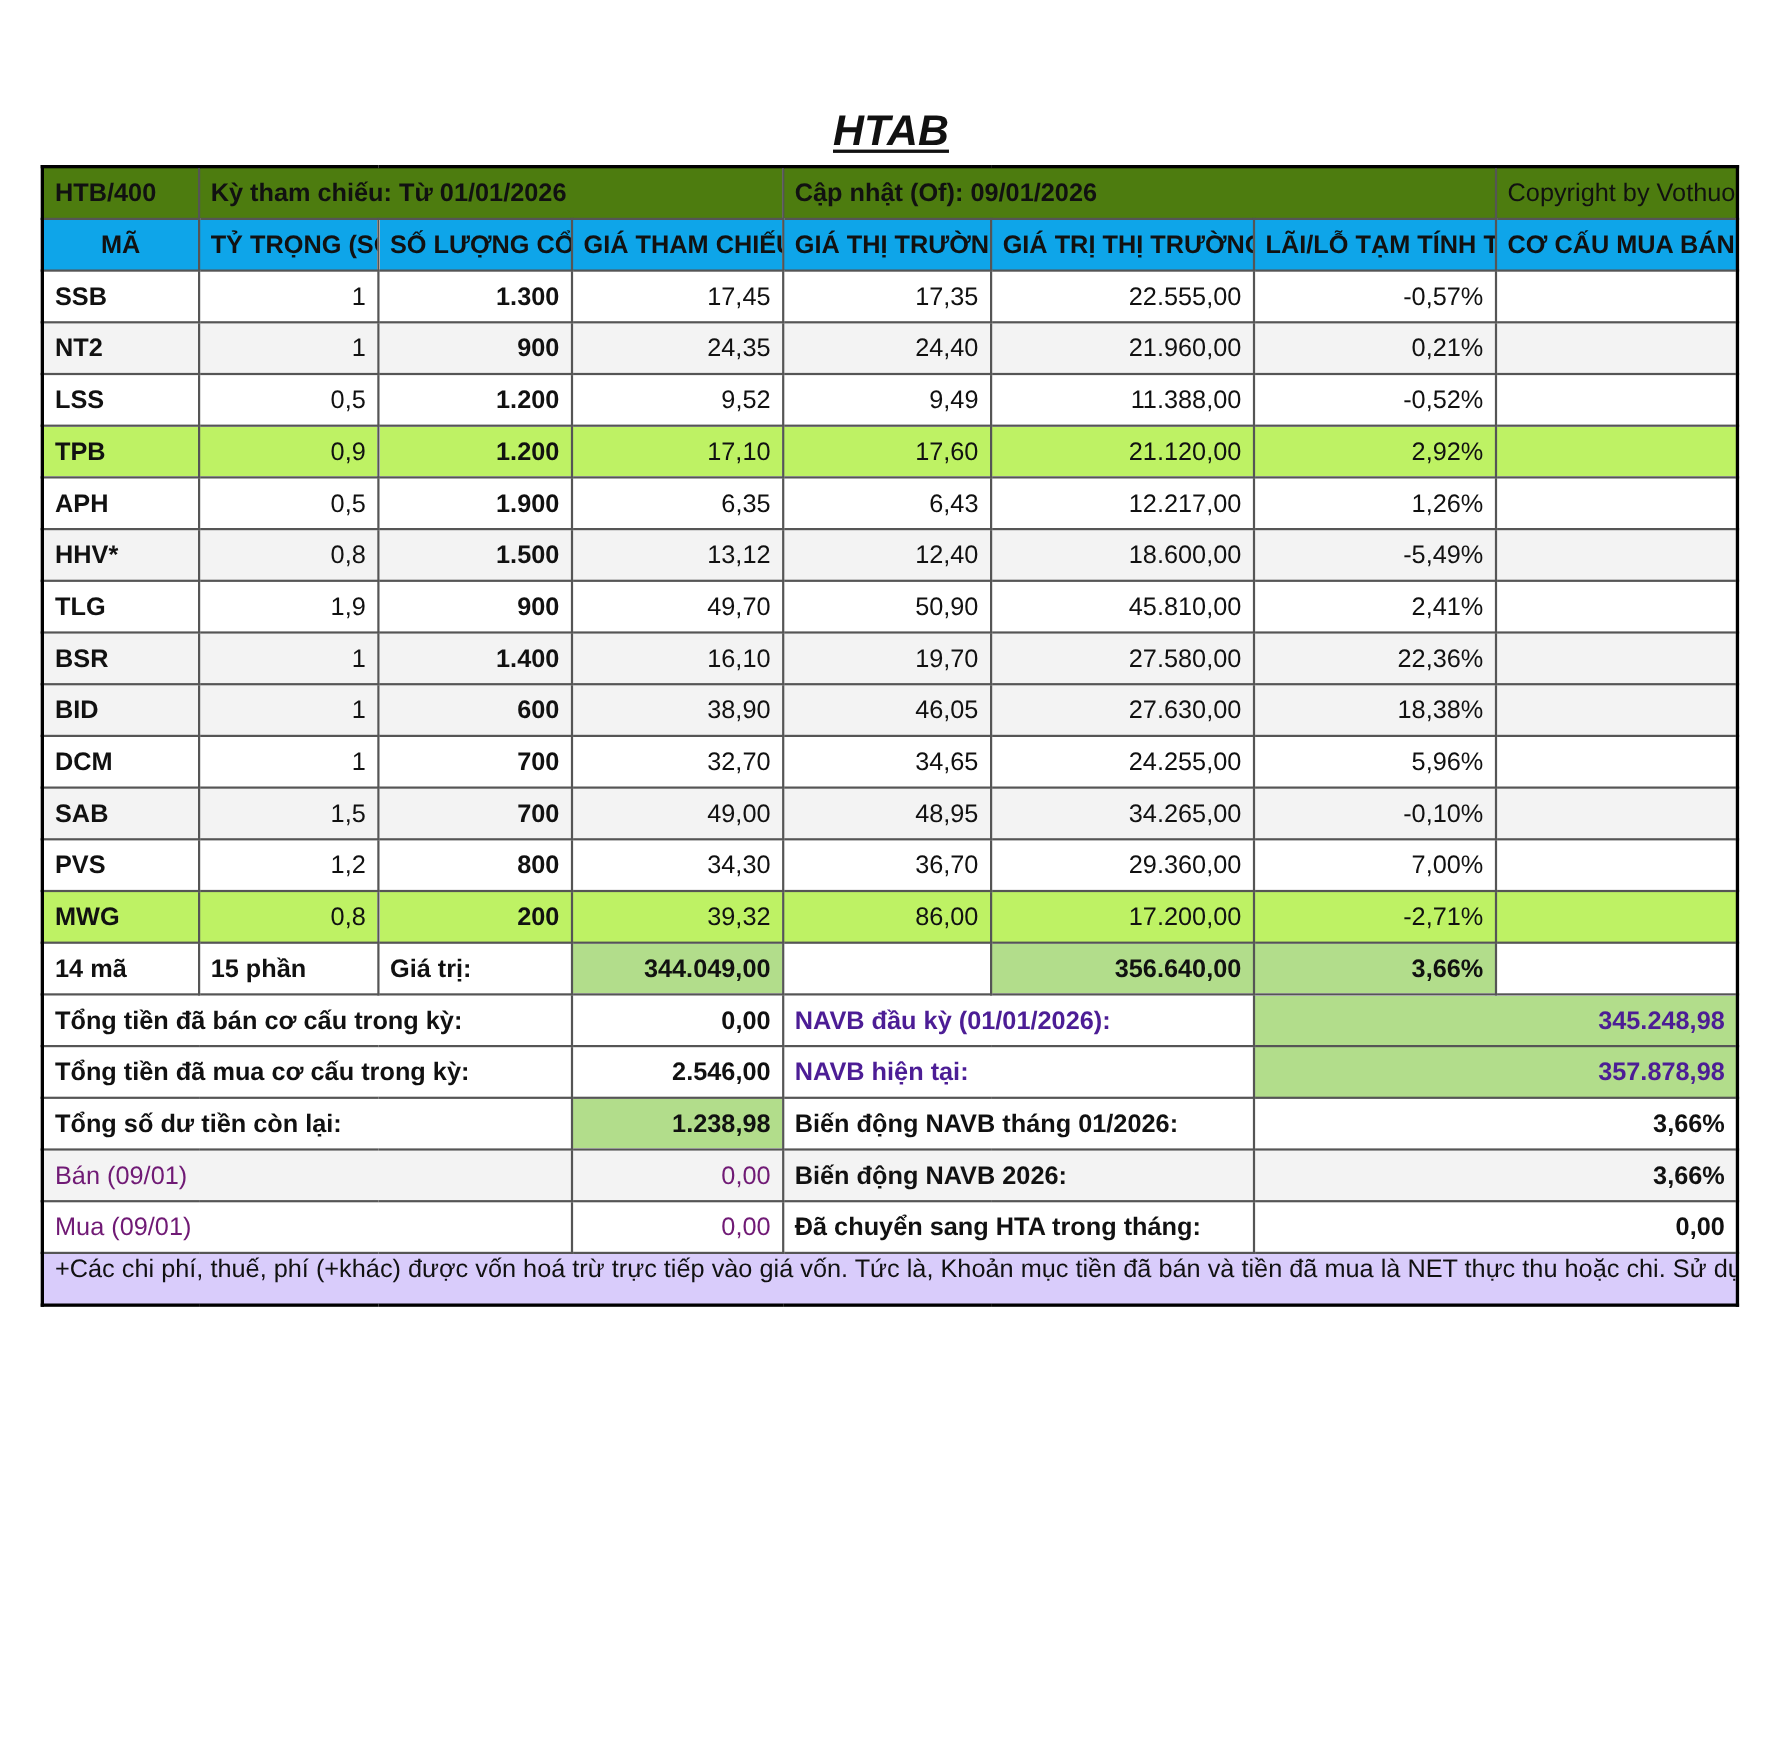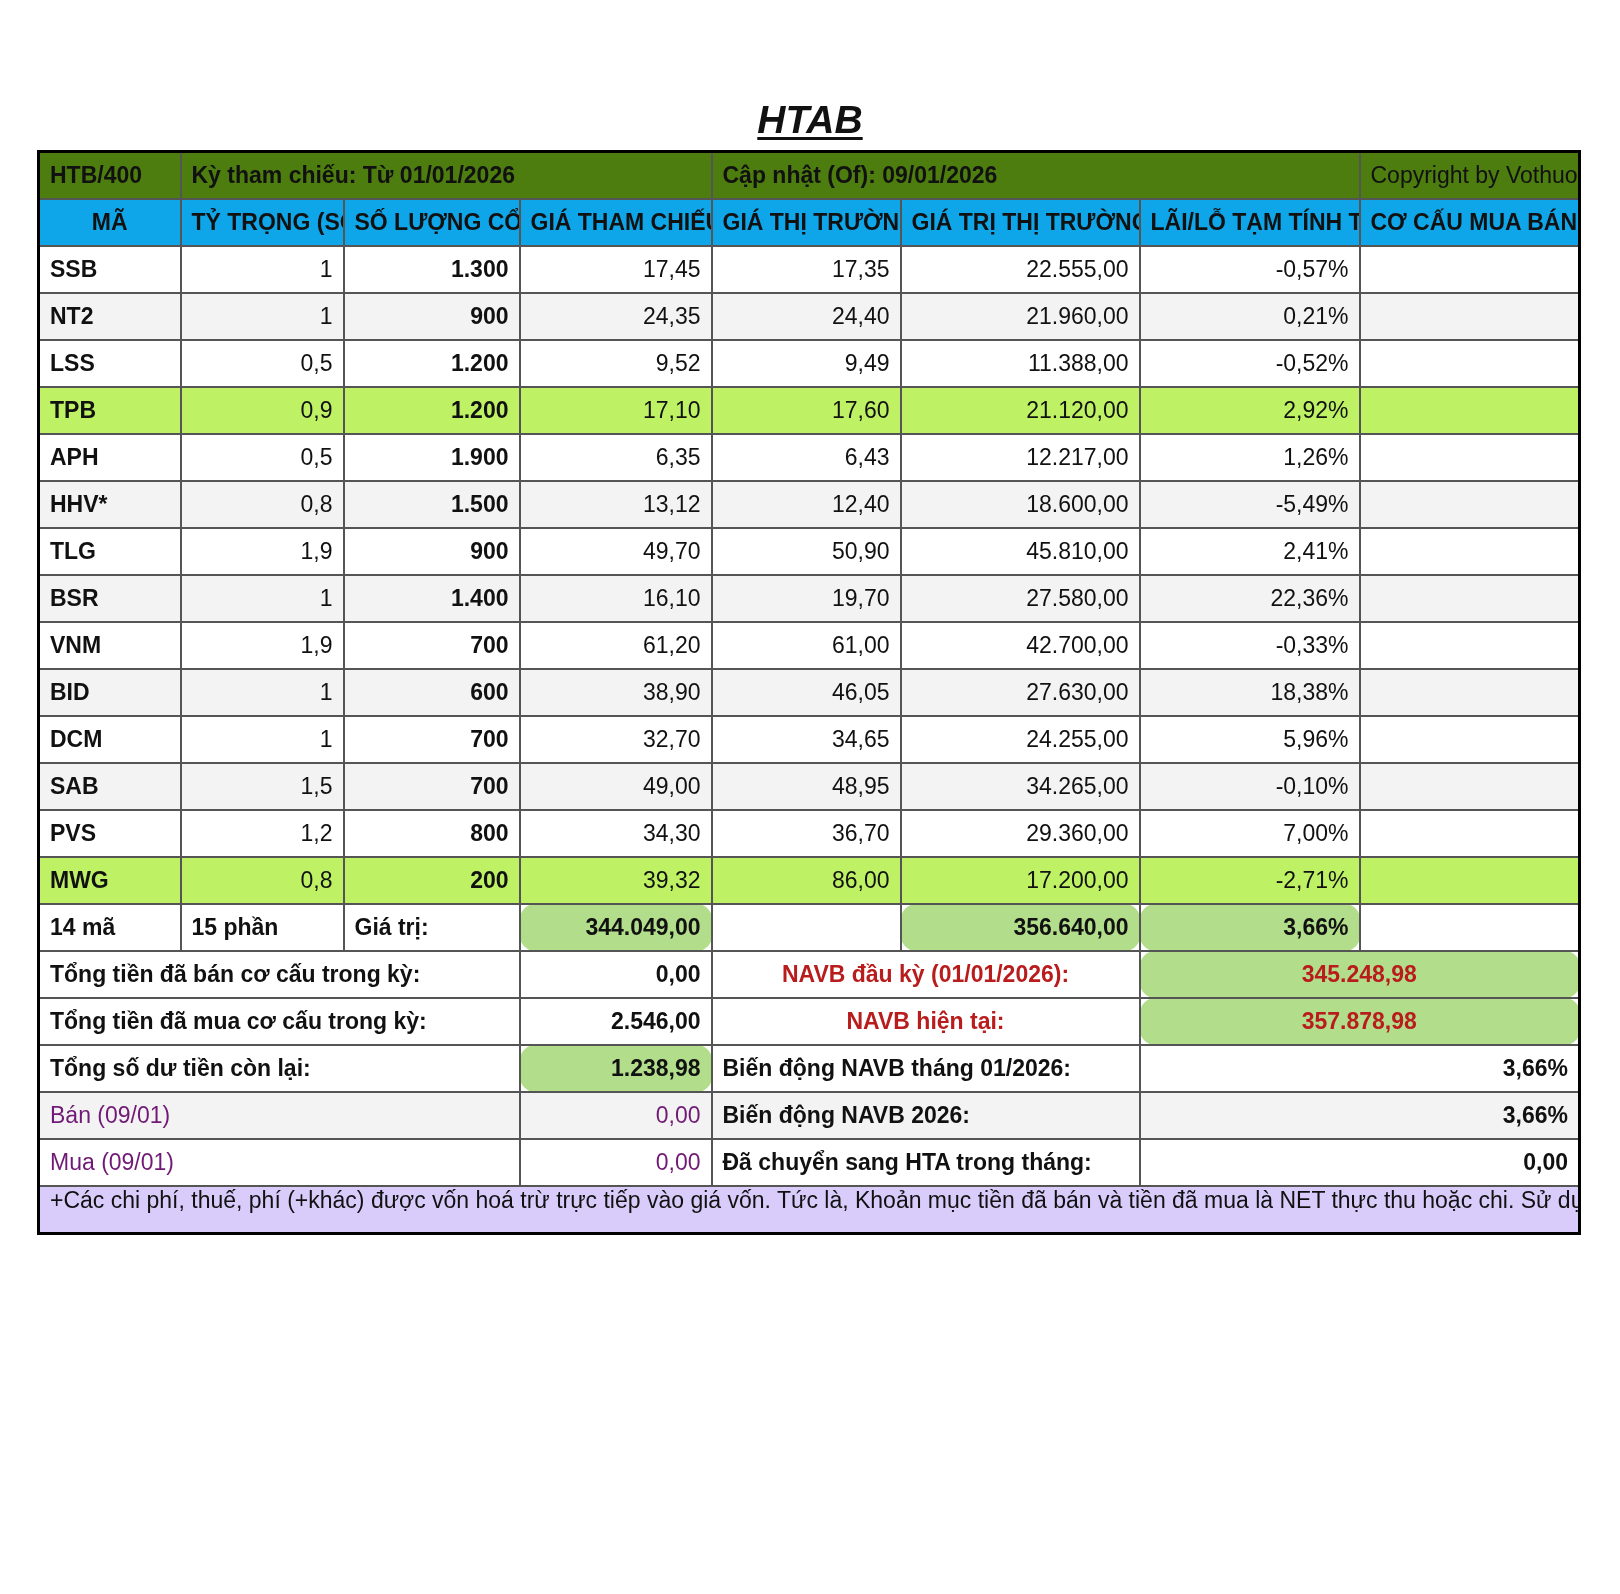--- a/index.html
+++ b/index.html
@@ -7,22 +7,22 @@
   .title { position:absolute; left:0; width:1620px; top:98px; text-align:center; font-size:39px; font-weight:bold; font-style:italic; text-decoration:underline; text-underline-offset:4px; }
   table.grid { position:absolute; left:37px; top:150px; border-collapse:collapse; table-layout:fixed; width:1541px; border:3px solid #000; }
   table.grid td { border:2px solid #555; padding:0 10px; font-size:23px; height:45px; white-space:nowrap; overflow:hidden; }
   .hdr { background:#4d7c0f; font-weight:bold; }
   .hdr2 td { height:104px; text-align:center; white-space:normal; line-height:29px; font-size:23px; font-weight:bold; background:#0ea5e9; padding:0 6px; }
   .copyright { font-size:11px; font-weight:normal; text-align:center; }
   .r { text-align:right; }
   .b { font-weight:bold; }
   .shade { background:#f3f3f3; }
   .shade2 { background:#bef264; }
-  .green { background:#b2dd8b;border-radius:15px; }
-  .blue { color:#b91c1c;text-align:center; }
+  .green { background:#b2dd8b; }
+  .blue { color:#4c1d95; }
   .red { color:#701a75; }
   .note td { background:#d9ccfb; height:112px; vertical-align:top; white-space:normal; padding:8px 10px; font-size:23px; line-height:27px; }
 </style>
 </head>
 <body>
 
 <div class="title">HTAB</div>
 
 <table class="grid">
   <colgroup>
@@ -125,30 +125,20 @@
       <tr class="shade">
         <td class="b">BSR</td>
         <td class="r">1</td>
         <td class="r b">1.400</td>
         <td class="r">16,10</td>
         <td class="r">19,70</td>
         <td class="r">27.580,00</td>
         <td class="r">22,36%</td>
         <td class=""></td>
       </tr>
-      <tr>
-        <td class="b">VNM</td>
-        <td class="r">1,9</td>
-        <td class="r b">700</td>
-        <td class="r">61,20</td>
-        <td class="r">61,00</td>
-        <td class="r">42.700,00</td>
-        <td class="r">-0,33%</td>
-        <td class=""></td>
-      </tr>
       <tr class="shade">
         <td class="b">BID</td>
         <td class="r">1</td>
         <td class="r b">600</td>
         <td class="r">38,90</td>
         <td class="r">46,05</td>
         <td class="r">27.630,00</td>
         <td class="r">18,38%</td>
         <td class=""></td>
       </tr>

